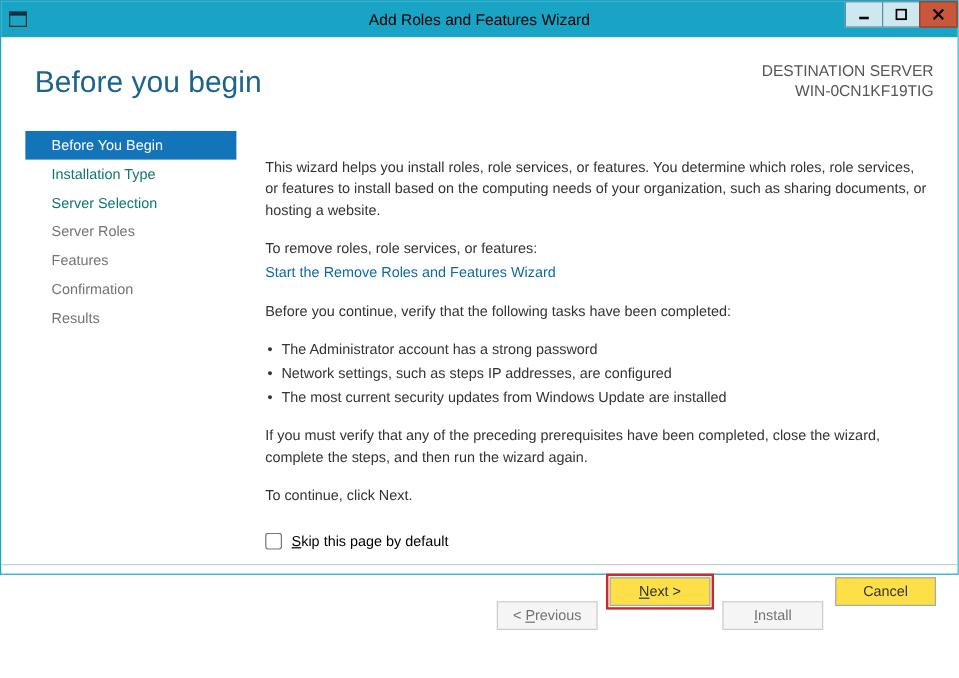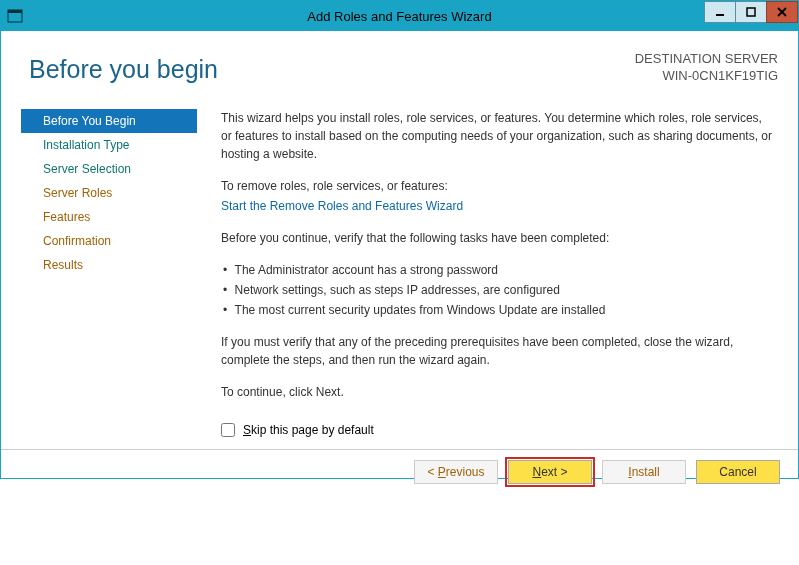--- a/index.html
+++ b/index.html
@@ -102,29 +102,30 @@
     padding: 5px 10px 5px 22px;
     font-size: 12px;
     color: #0f766e;
     cursor: pointer;
   }
   .nav-item.selected {
     background: #1374BA;
     color: #fff;
   }
   .nav-item.disabled {
-    color: #a16207;
+    color: #737373;
     cursor: default;
   }
   .main {
     flex: 1;
     padding: 0 6px 0 24px;
     font-size: 12px;
     color: #333;
     line-height: 1.5;
+    margin-top: 21px;
   }
   .main p { margin-bottom: 14px; }
   .main .link { color: #0d6aa8; cursor: pointer; }
   .main ul { list-style: none; margin-bottom: 14px; }
   .main ul li::before {
     content: "• ";
     margin-right: 4px;
   }
   .main ul li { margin-bottom: 2px; padding-left: 2px; }
   .skip-row {
@@ -149,24 +150,25 @@
     background: #fde047;
     border: 1px solid #a9a9a9;
     font-size: 12px;
     color: #333;
     cursor: pointer;
     display: flex;
     align-items: center;
     justify-content: center;
   }
   .btn.disabled {
-    color: #a16207;
+    color: #737373;
     cursor: default;
     background: #f5f5f5;
     border-color: #ccc;
+    margin-top: 20px;
   }
   .btn.highlight {
     outline: 2px solid #c92b2b;
     outline-offset: 1px;
   }
   svg.sysicon { width:16px; height:16px; }
 </style>
 </head>
 <body>
 

